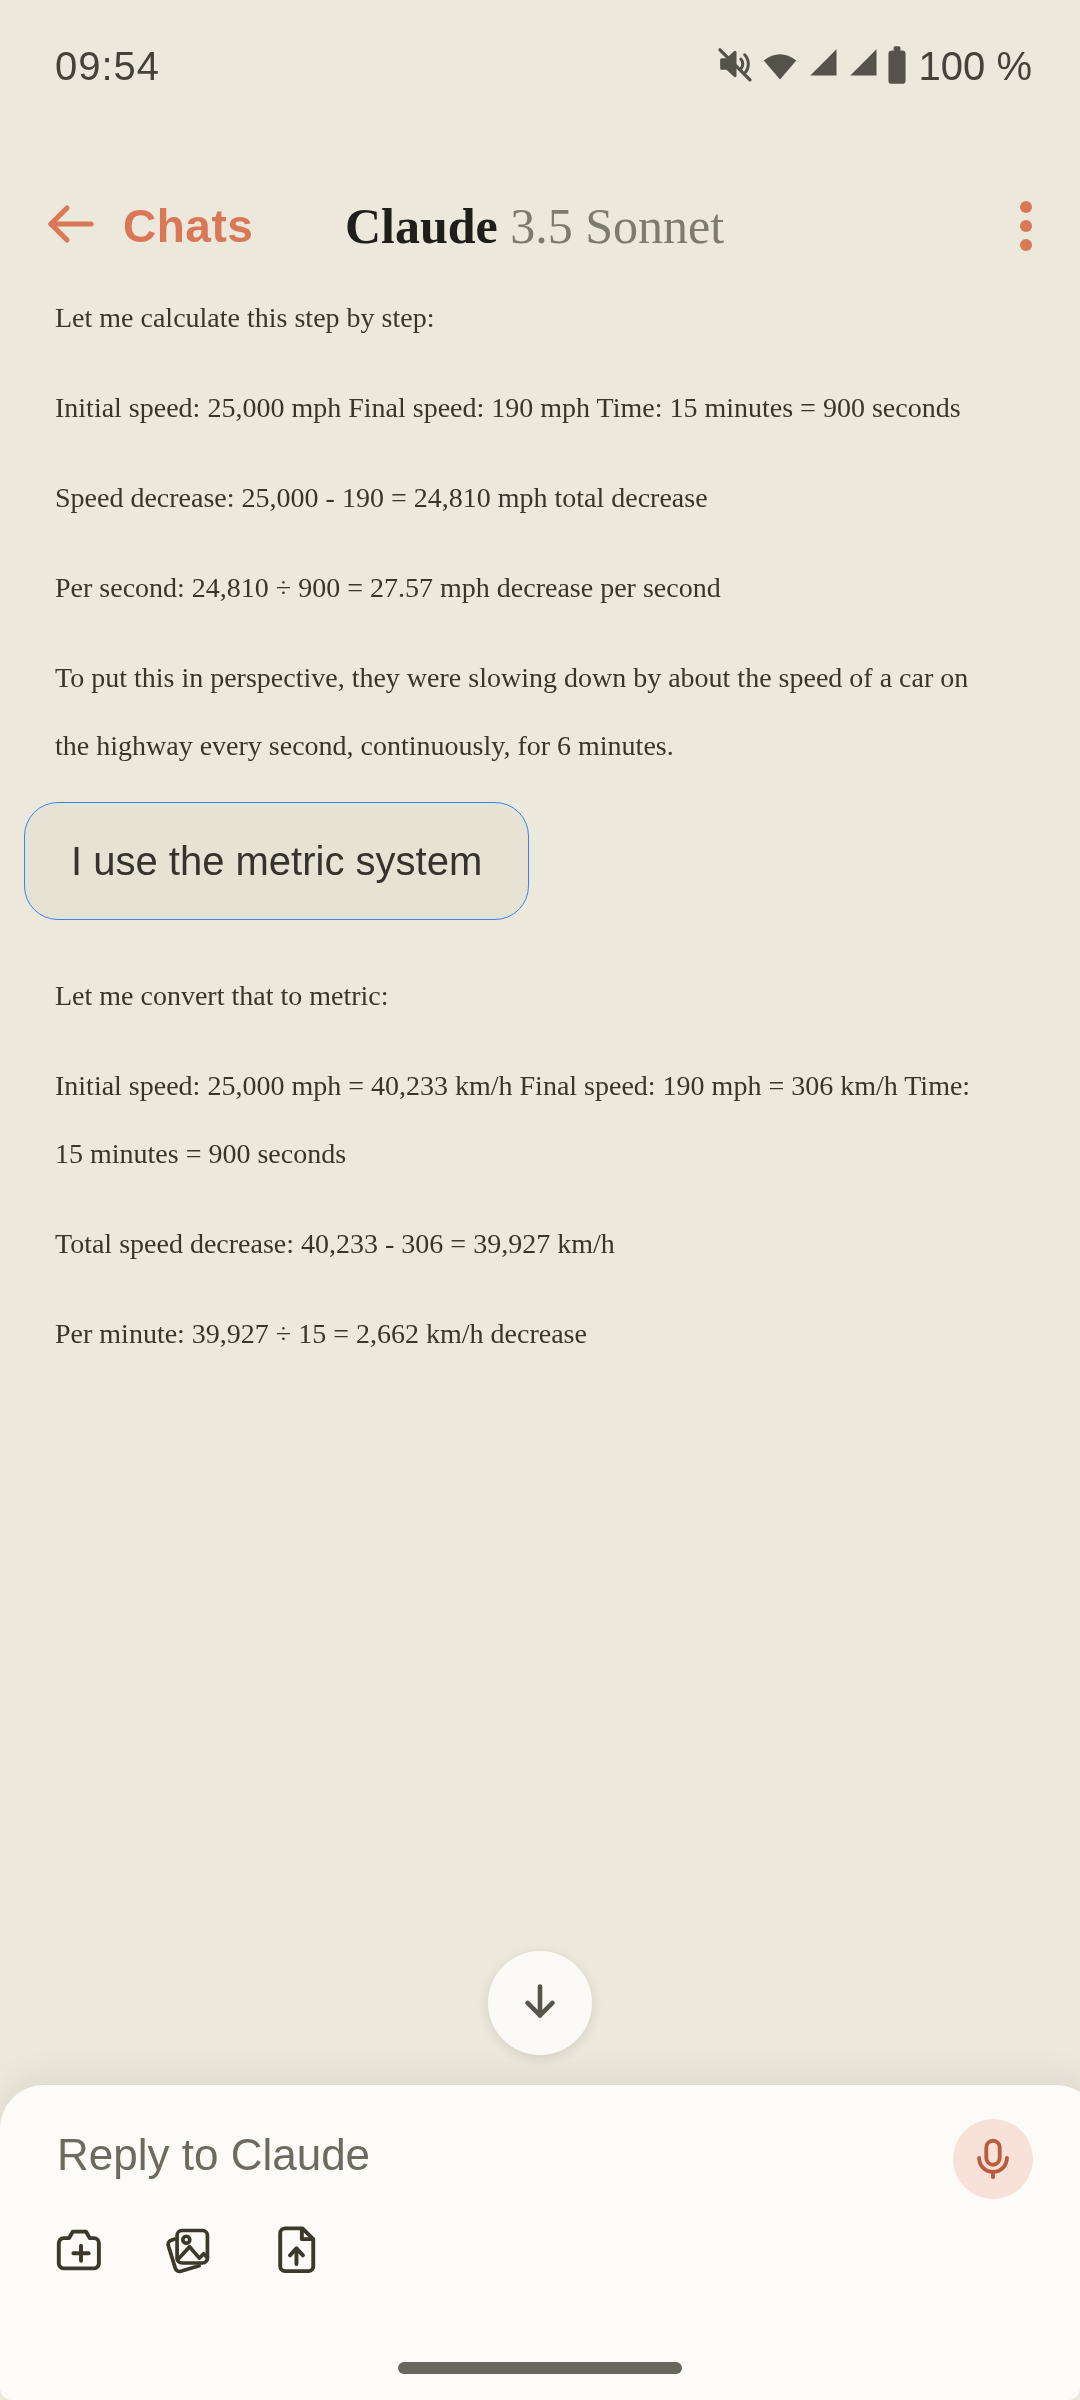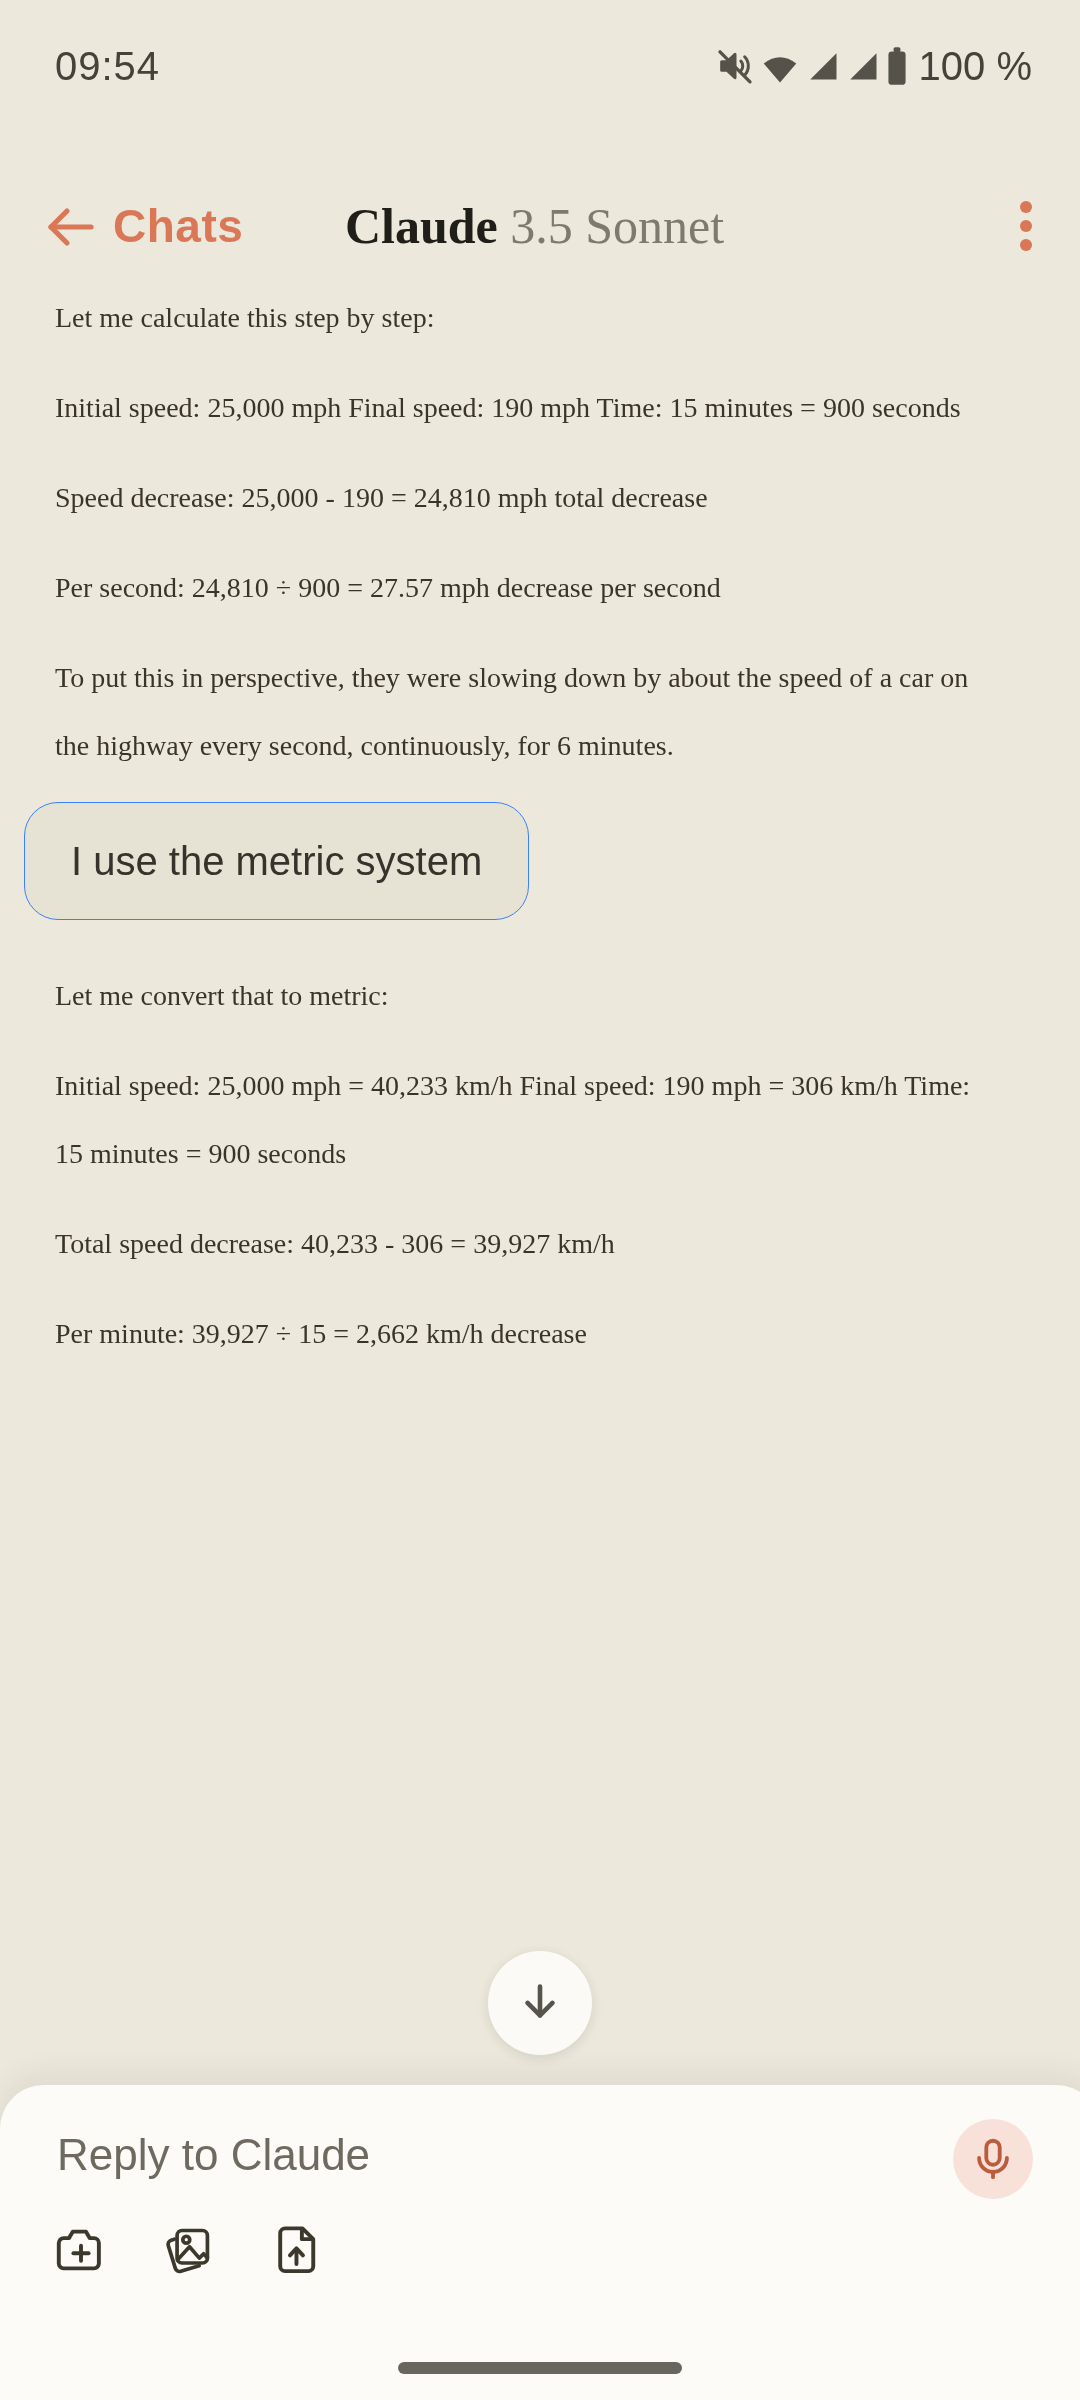--- a/index.html
+++ b/index.html
@@ -1,30 +1,30 @@
 <!DOCTYPE html>
 <html><head>
 <meta charset="utf-8">
 <style>
   html,body{margin:0;padding:0;background:#ECE8DC;}
   .screen{position:relative;width:1080px;height:2400px;background:#ECE8DC;overflow:hidden;
-          font-family:"Liberation Sans","DejaVu Sans",sans-serif;}
+          font-family:"Liberation Sans","DejaVu Sans",sans-serif;border-radius:12px;}
 
   
   .status-bar{position:absolute;top:36px;left:55px;right:48px;height:60px;
               display:flex;align-items:center;justify-content:space-between;color:#45423A;}
   .status-time{font-size:40px;letter-spacing:1px;}
-  .status-icons{display:flex;align-items:center;gap:4px;}
+  .status-icons{display:flex;align-items:flex-start;gap:4px;}
   .status-icons svg{display:block;}
   .battery-label{font-size:40px;margin-left:6px;}
 
   
   .app-header{position:absolute;top:186px;left:45px;right:40px;height:80px;
               display:flex;align-items:center;}
-  .back-btn{display:flex;align-items:flex-end;gap:16px;color:#D97757;cursor:pointer;}
+  .back-btn{display:flex;align-items:center;gap:26px;color:#D97757;cursor:pointer;}
   .back-btn .back-label{font-size:46px;font-weight:600;letter-spacing:.5px;}
   .page-title{position:absolute;left:0;right:16px;text-align:center;
               font-family:"Liberation Serif","DejaVu Serif",serif;font-size:50px;pointer-events:none;}
   .title-primary{color:#1F1E18;font-weight:700;}
   .title-secondary{color:#7D7A6E;font-weight:400;}
   .menu-btn{margin-left:auto;display:flex;flex-direction:column;gap:7px;align-items:center;
             padding:8px;cursor:pointer;}
   .menu-btn i{width:12px;height:12px;border-radius:50%;background:#D97757;}
 
   

